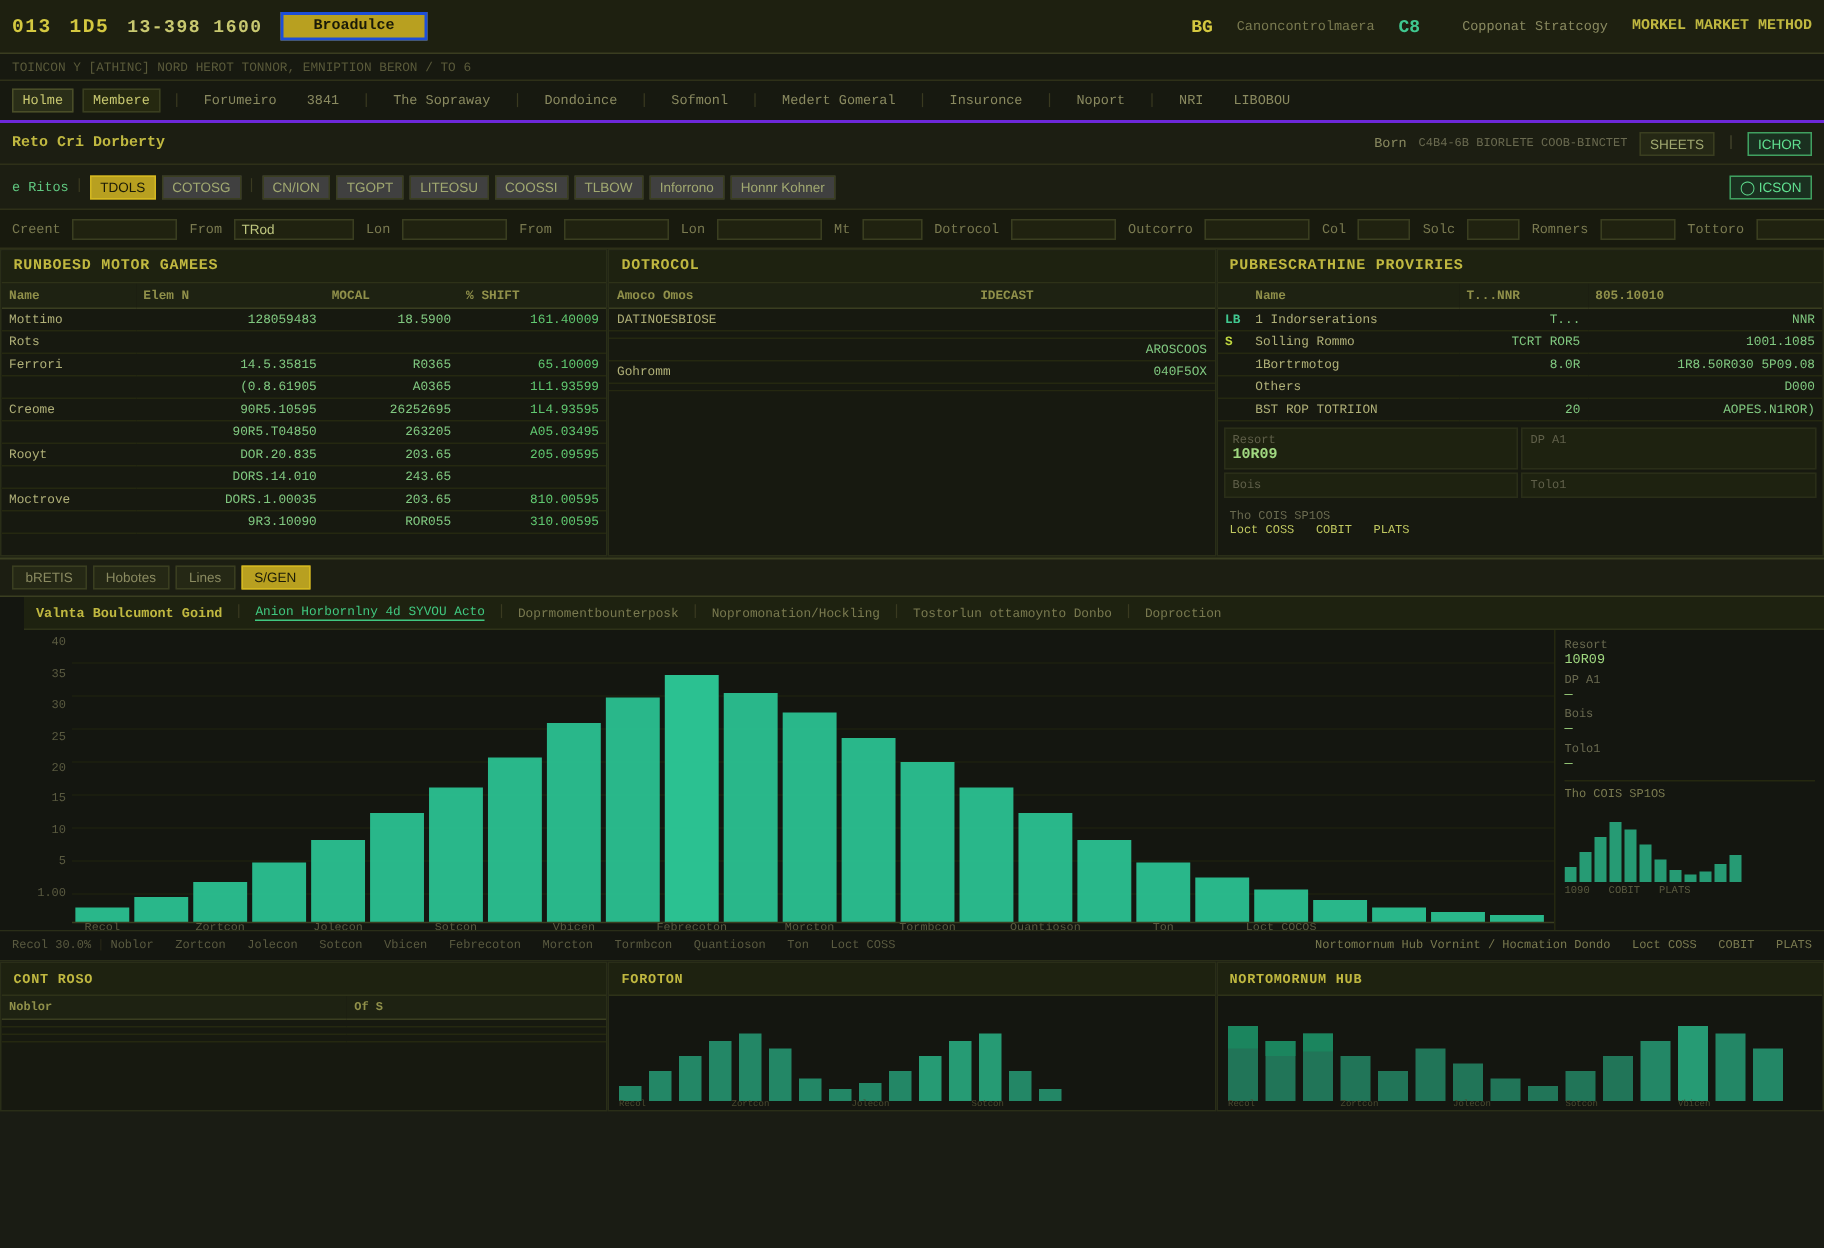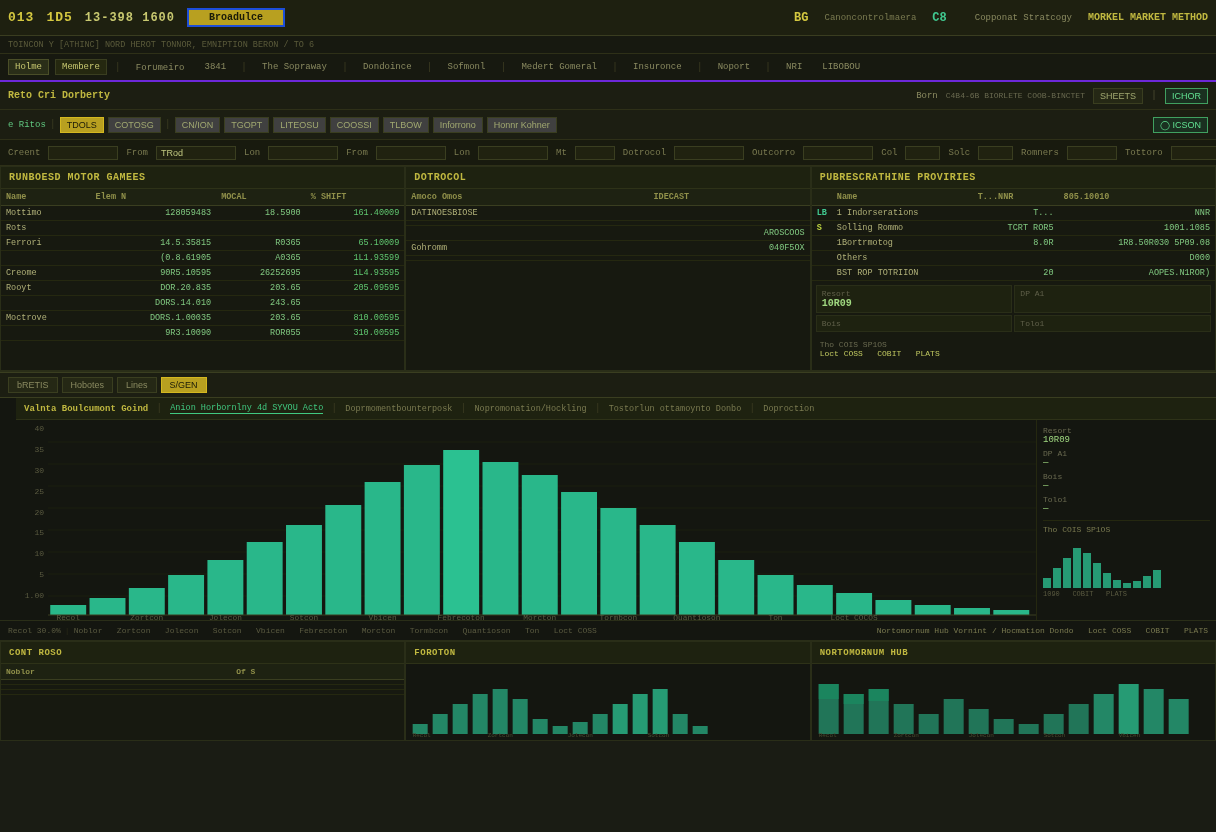--- a/index.html
+++ b/index.html
@@ -375,20 +375,26 @@
               <td class="num">A0365</td>
               <td class="num pos">1L1.93599</td>
             </tr>
           <tr>
               <td>Creome</td>
               <td class="num">90R5.10595</td>
               <td class="num">26252695</td>
               <td class="num pos">1L4.93595</td>
             </tr>
           <tr>
+              <td></td>
+              <td class="num">90R5.T04850</td>
+              <td class="num">263205</td>
+              <td class="num pos">A05.03495</td>
+            </tr>
+          <tr>
               <td>Rooyt</td>
               <td class="num">DOR.20.835</td>
               <td class="num">203.65</td>
               <td class="num pos">205.09595</td>
             </tr>
           <tr>
               <td></td>
               <td class="num">DORS.14.010</td>
               <td class="num">243.65</td>
               <td></td>

